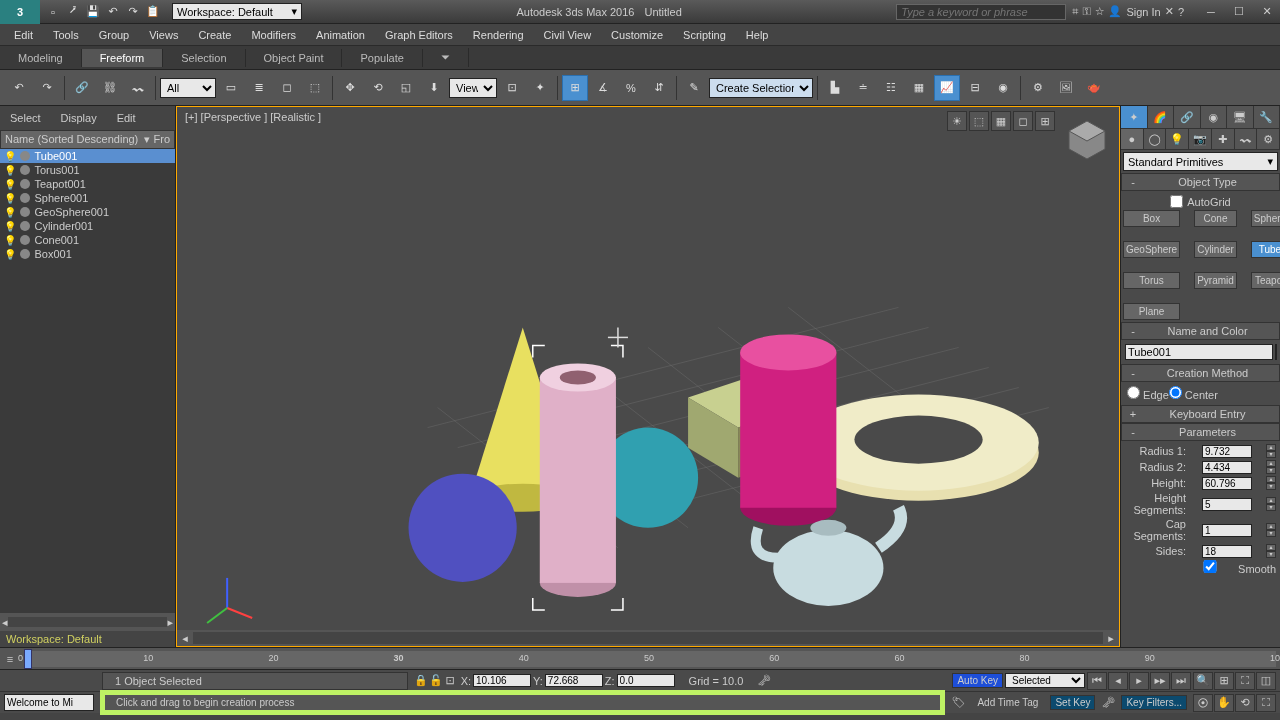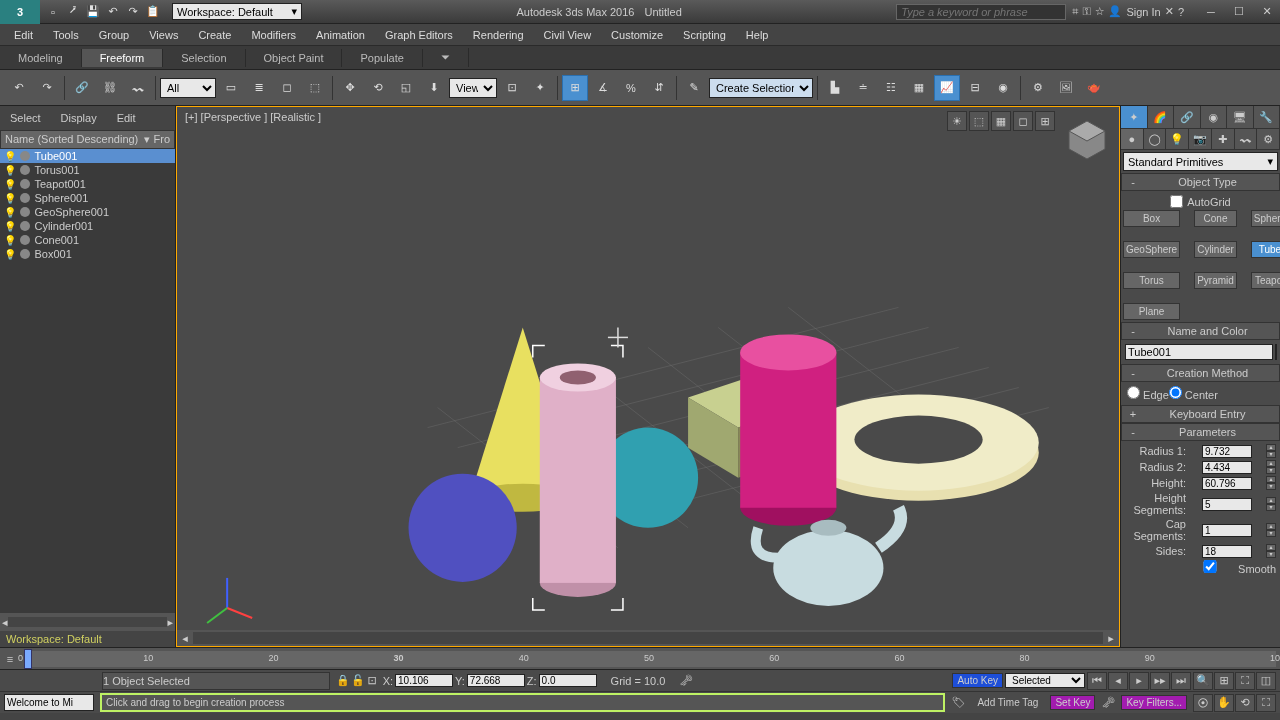--- a/index.html
+++ b/index.html
@@ -71,36 +71,36 @@
 .param-row .pl{flex:1;text-align:right;padding-right:2px}
 .param-row input{width:50px;background:#e8e8e8;border:1px solid #222;color:#000;padding:0 2px;font-size:10px;text-align:left}
 .param-row .spin{width:10px;display:flex;flex-direction:column}
 .param-row .spin .sp{height:7px;background:#666;border:1px solid #333;font-size:6px;line-height:5px;text-align:center;cursor:pointer}
 .timeline{height:22px;background:#555;display:flex;align-items:center;border-top:1px solid #222}
 .timeline .tl-btn{width:20px;height:18px;display:flex;align-items:center;justify-content:center;cursor:pointer}
 .timeline .tl-track{flex:1;height:16px;background:#666;position:relative;margin:0 4px}
 .timeline .tl-num{position:absolute;top:2px;font-size:9px;color:#ccc}
 .timeline .tl-cursor{position:absolute;left:0;top:-2px;width:8px;height:20px;background:#7aaaff;border:1px solid #336}
 .status1{height:22px;background:#4a4a4a;display:flex;align-items:center;padding:0 4px;gap:6px;border-top:1px solid #222}
-.status1 .sel-info{width:228px;background:#555;padding:2px 0;border:1px solid #333}
+.status1 .sel-info{width:306px;background:#555;padding:2px 12px;border:1px solid #333}
 .status1 .lock-icons{display:flex;gap:2px}
 .status1 .coord{display:flex;align-items:center;gap:2px}
 .status1 .coord input{width:58px;background:#e8e8e8;border:1px solid #222;padding:0 2px;font-size:10px}
 .status1 .grid{padding:0 8px}
 .status1 .anim-ctrl{display:flex;align-items:center;gap:2px;margin-left:auto}
 .status1 .ak-btn{background:#1d4ed8;border:1px solid #333;padding:1px 4px;cursor:pointer;font-size:10px}
 .status1 .ak-sel{background:#e8e8e8;color:#000;border:1px solid #222;padding:0 2px;width:80px;font-size:10px}
 .status1 .play-btns{display:flex;gap:1px}
 .status1 .play-btns .pb{width:20px;height:18px;background:#555;border:1px solid #333;display:flex;align-items:center;justify-content:center;cursor:pointer}
 .status1 .nav-btns{display:flex;gap:1px}
 .status1 .nav-btns .nb{width:20px;height:18px;background:#555;border:1px solid #333;display:flex;align-items:center;justify-content:center;cursor:pointer}
 .status2{height:22px;background:#4a4a4a;display:flex;align-items:center;padding:0 4px;gap:6px;border-top:1px solid #333}
 .status2 .wel{width:90px;background:#e8e8e8;color:#000;padding:2px;border:1px solid #222;font-size:10px}
-.status2 .hint{flex:1;background:#555;padding:2px 4px;border:2px solid #bef264;font-size:10px}
-.status2 .sk-btn{background:#a21caf;border:1px solid #333;padding:1px 4px;cursor:pointer;font-size:10px}
+.status2 .hint{flex:1;background:#555;padding:2px 11px;border:5px solid #bef264;font-size:10px}
+.status2 .sk-btn{background:#0c4a6e;border:1px solid #333;padding:1px 4px;cursor:pointer;font-size:10px}
 .status2 .tag{padding:0 6px;font-size:10px}
 svg{display:block}
 </style>
 </head>
 <body>
 
 <div class="titlebar">
   <div class="app-icon">3</div>
   <div class="qat">
     <div class="tb">▫</div>

